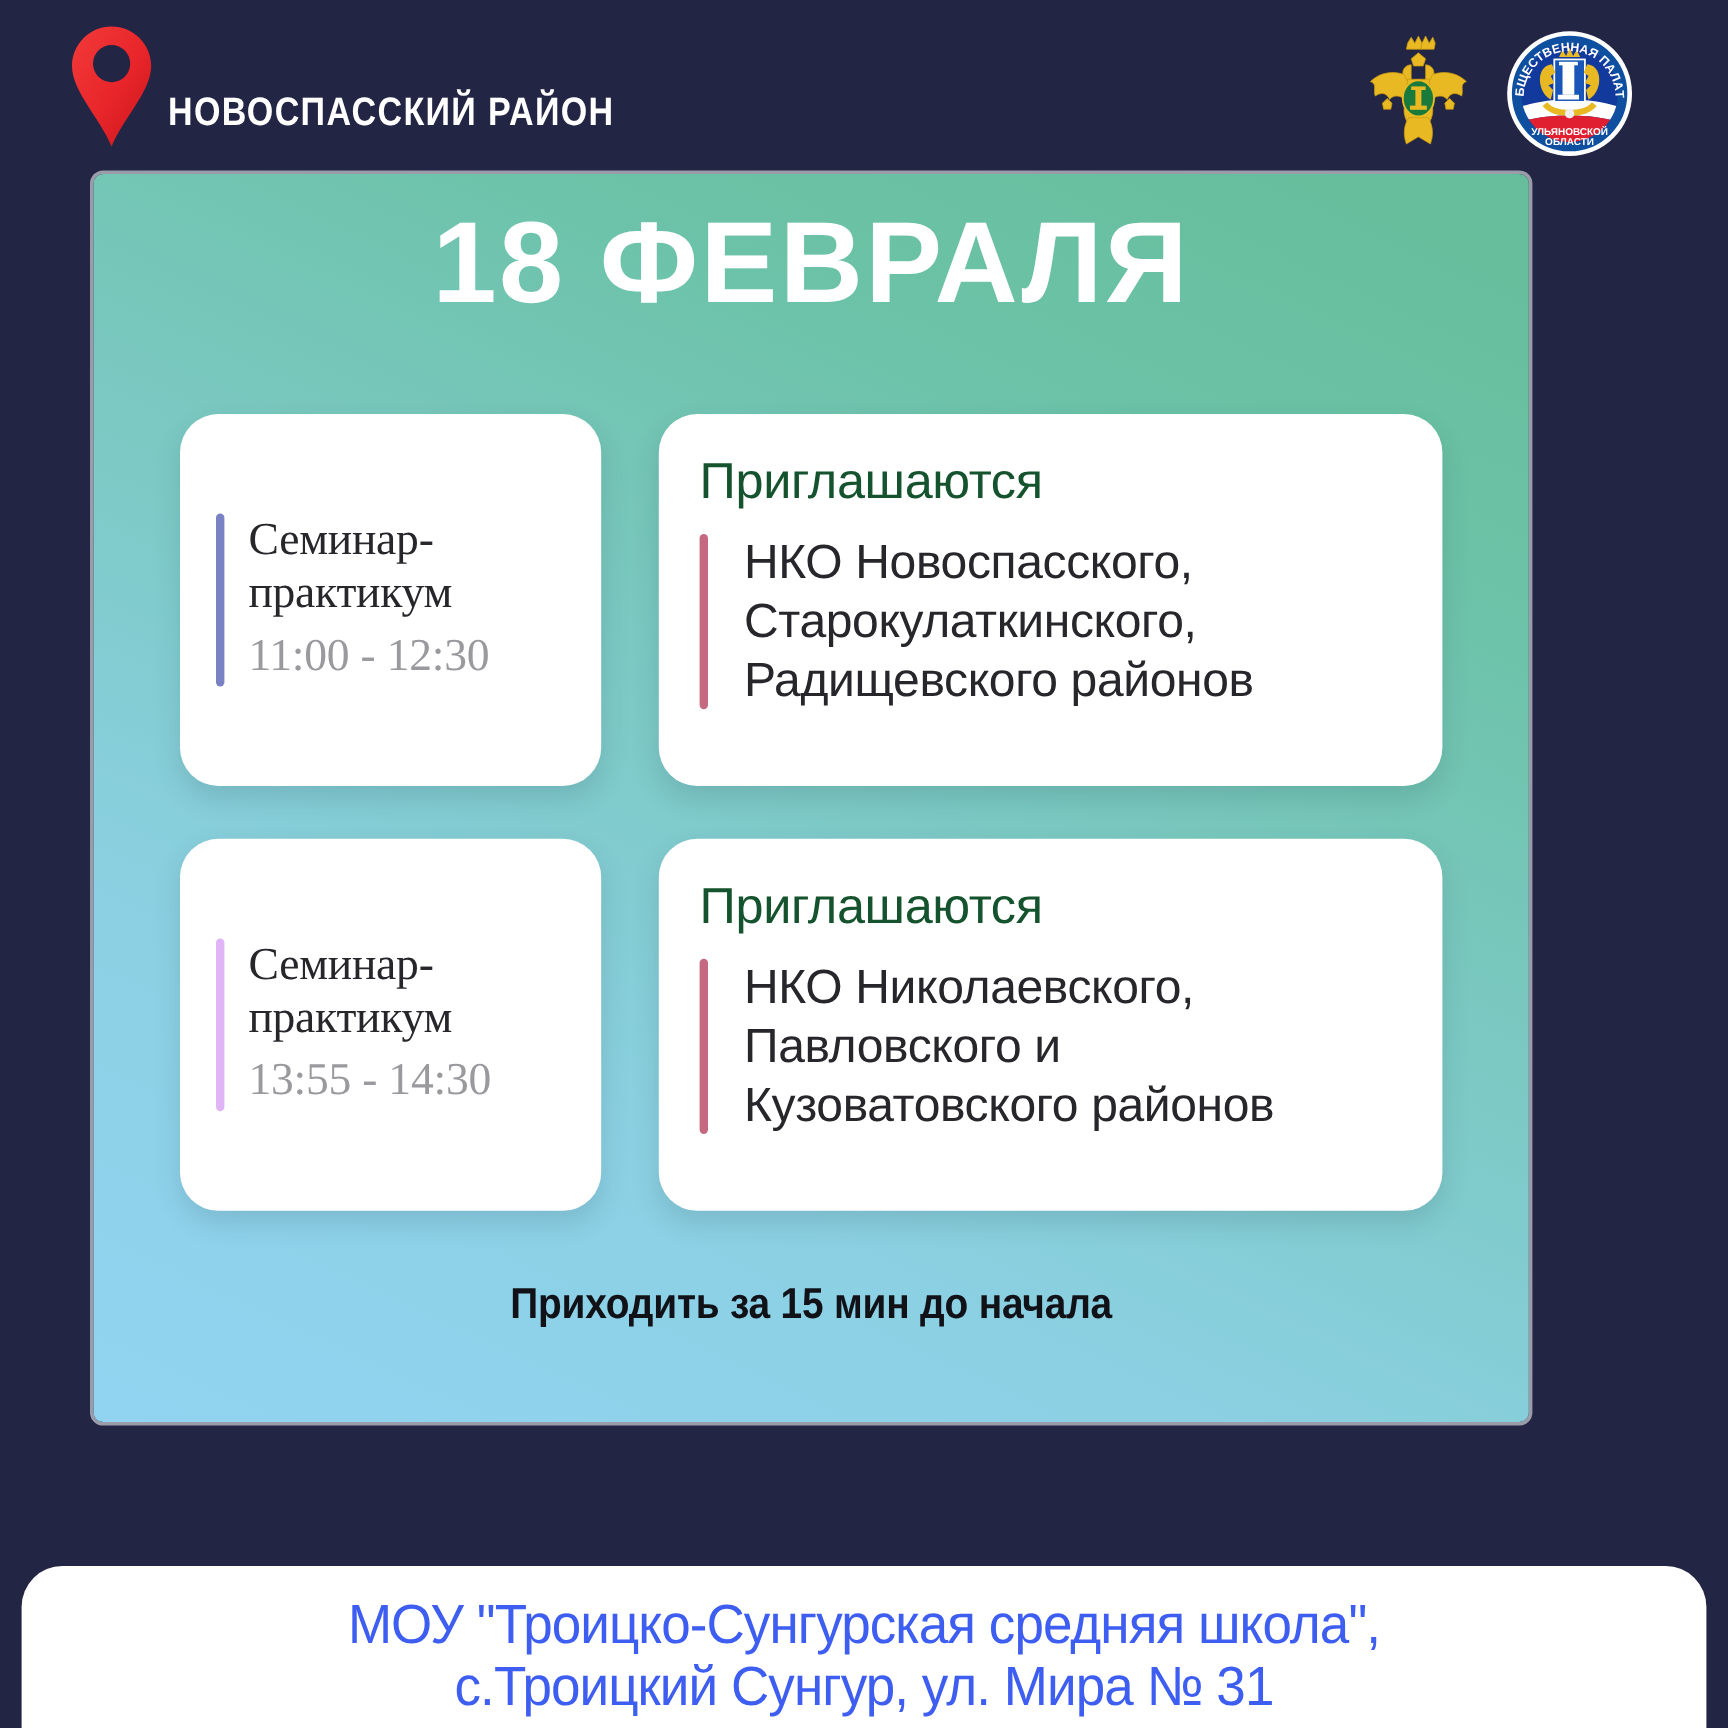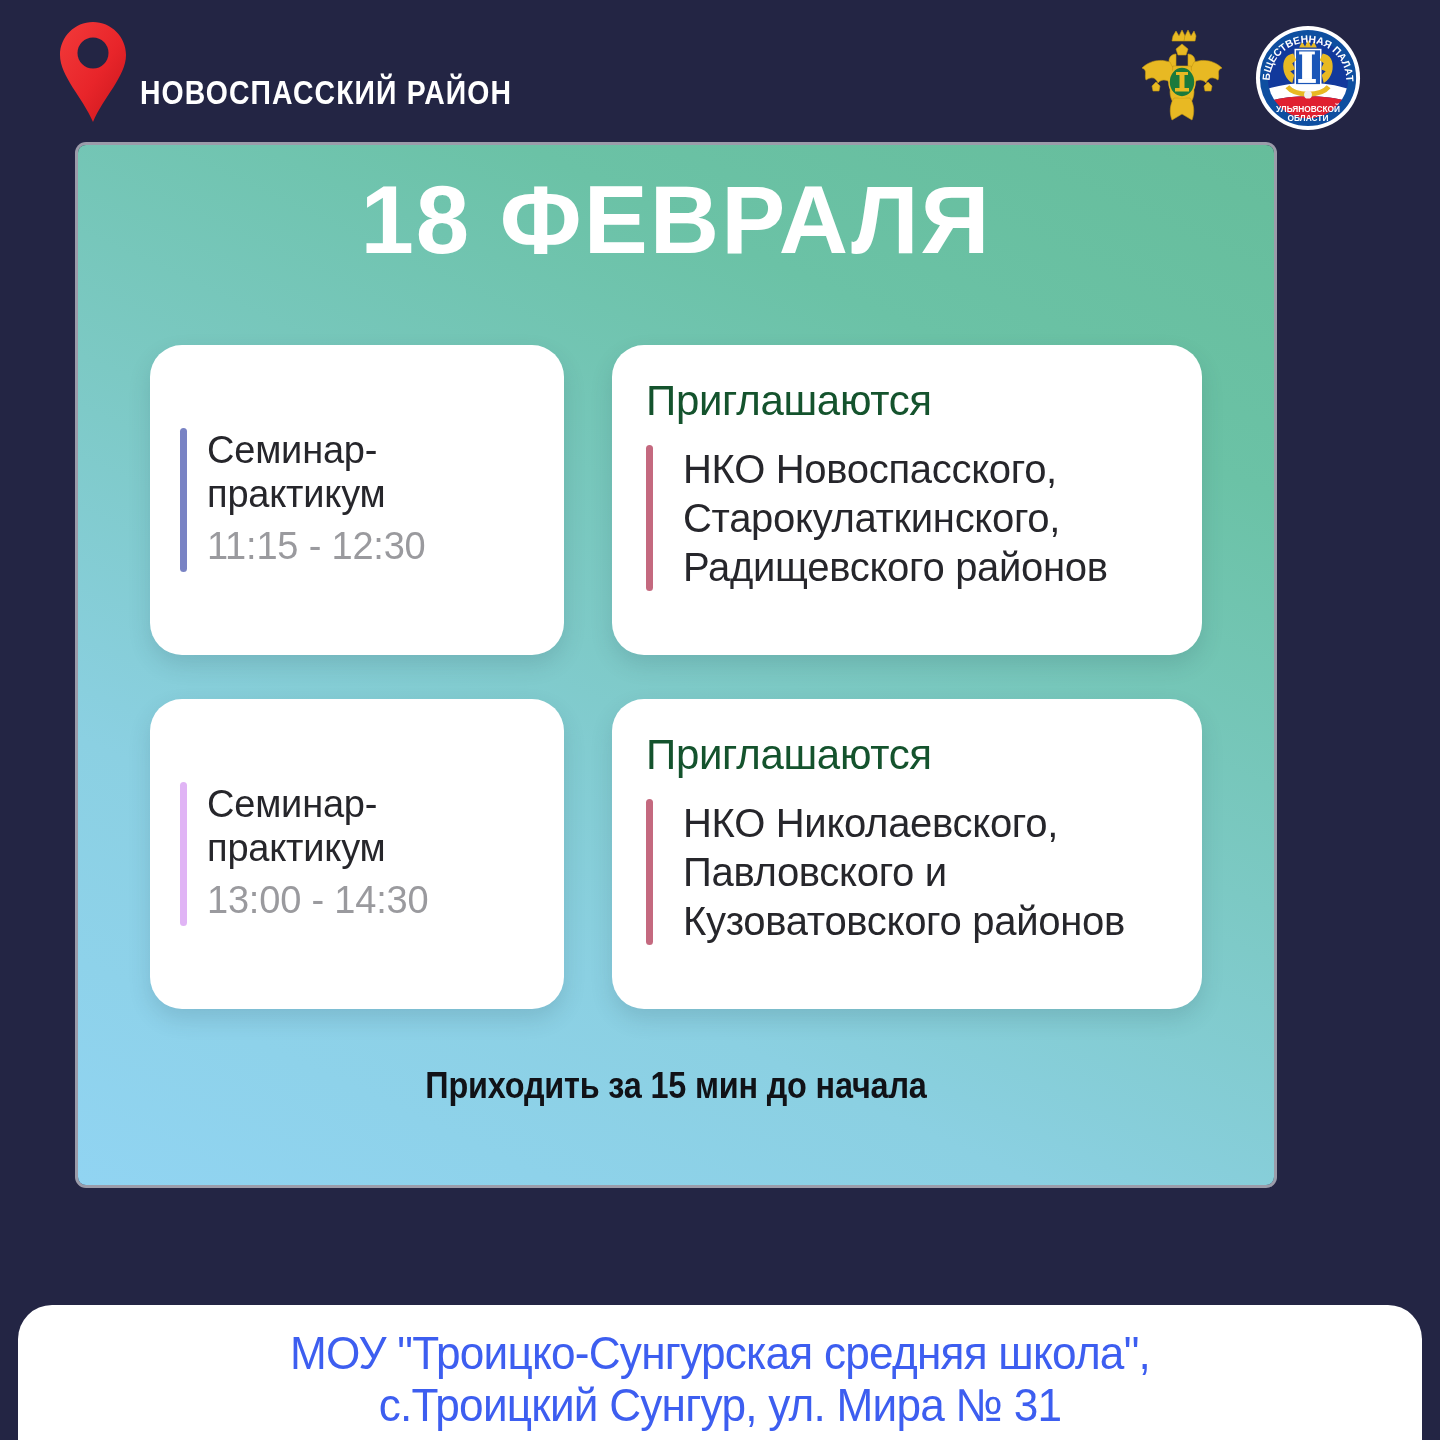--- a/index.html
+++ b/index.html
@@ -86,21 +86,21 @@
     margin-bottom:44px;
   }
 
   .card {
     background:#ffffff;
     border-radius:32px;
     box-shadow:0 10px 22px rgba(40,70,80,0.16);
     position:relative;
   }
 
-  .card-left  { width:414px; min-height:310px; display:flex; align-items:center; }
+  .card-left  { width:351px; min-height:310px; display:flex; align-items:center;font-family:Liberation Serif, serif; }
   .card-right { flex:1; min-height:310px; padding:34px 42px 28px 34px; }
 
   .accent-block {
     display:flex;
     gap:20px;
     align-items:stretch;
     padding-left:30px;
   }
 
   .bar {
@@ -277,21 +277,21 @@
 
   <div class="rows">
 
     <div class="row">
       <div class="card card-left">
         <div class="accent-block">
           <div class="bar" style="background:#7983c4"></div>
           <div>
             <div class="seminar-name">Семинар-
 практикум</div>
-            <div class="seminar-time">11:15 - 12:30</div>
+            <div class="seminar-time">11:00 - 12:30</div>
           </div>
         </div>
       </div>
       <div class="card card-right">
         <div class="invited-label">Приглашаются</div>
         <div class="invited-body">
           <div class="bar" style="background:#c4697f"></div>
           <div class="invited-text">НКО Новоспасского,
 Старокулаткинского,
 Радищевского районов</div>
@@ -299,21 +299,21 @@
       </div>
     </div>
 
     <div class="row">
       <div class="card card-left">
         <div class="accent-block">
           <div class="bar" style="background:#e0b4f5"></div>
           <div>
             <div class="seminar-name">Семинар-
 практикум</div>
-            <div class="seminar-time">13:00 - 14:30</div>
+            <div class="seminar-time">13:55 - 14:30</div>
           </div>
         </div>
       </div>
       <div class="card card-right">
         <div class="invited-label">Приглашаются</div>
         <div class="invited-body">
           <div class="bar" style="background:#c4697f"></div>
           <div class="invited-text">НКО  Николаевского,
 Павловского и
 Кузоватовского районов</div>

